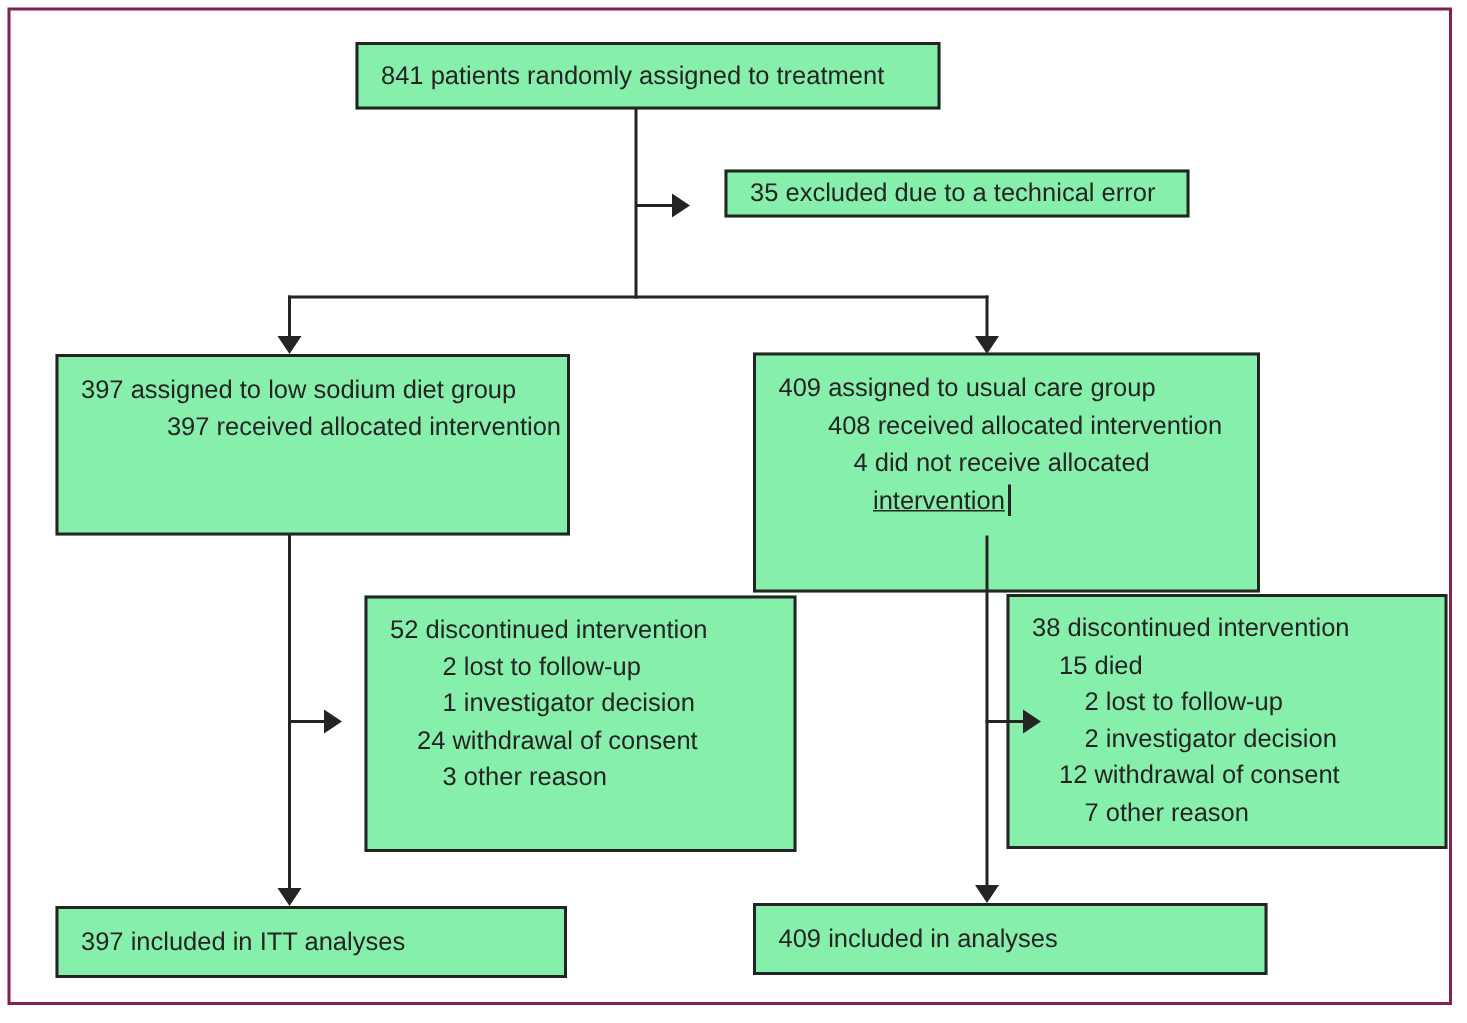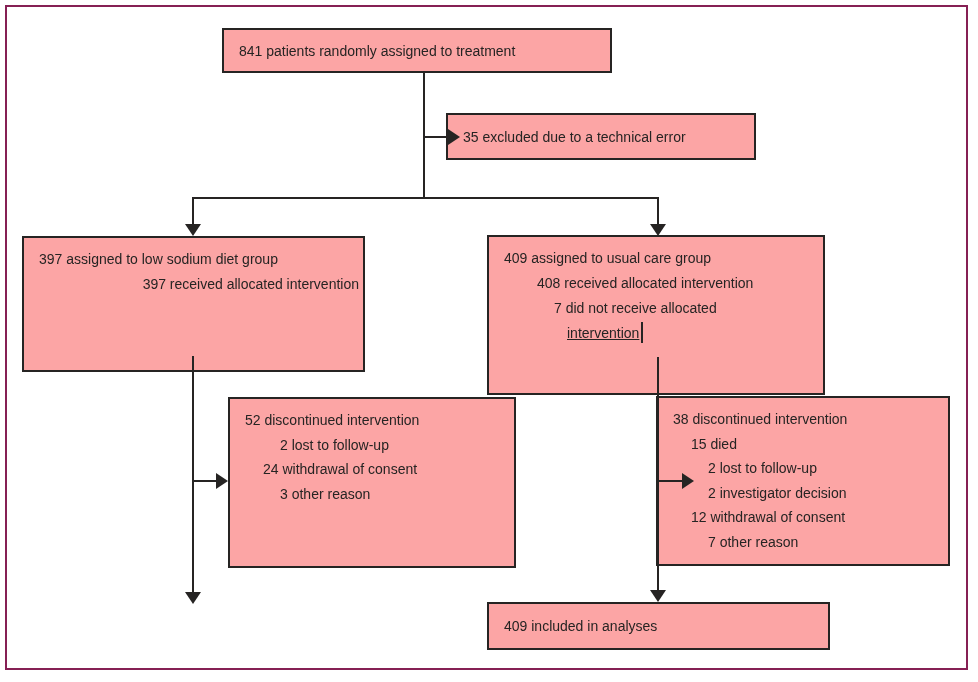--- a/index.html
+++ b/index.html
@@ -1,21 +1,21 @@
 <!DOCTYPE html>
 <html><head>
 <meta charset="utf-8">
 <style>
   html,body{margin:0;padding:0;background:#fff;}
   .canvas{position:relative;width:978px;height:682px;background:#ffffff;
           font-family:"Liberation Sans",sans-serif;color:#262423;overflow:hidden;}
   .frame{position:absolute;left:5px;top:5px;width:963px;height:665px;
          border:2px solid #862054;box-sizing:border-box;}
-  .node{position:absolute;box-sizing:border-box;background:#fca5a5;
-        border:2px solid #262423;font-size:14px;color:#262423;}
+  .node{position:absolute;box-sizing:border-box;background:#86efac;
+        border:2px solid #262423;font-size:17px;color:#262423;margin-left:15px;}
   .single{display:flex;align-items:center;padding-left:15px;}
   .single .t{white-space:nowrap;}
   .multi{padding:9px 4px 0 15px;}
   .line{line-height:24.6px;white-space:nowrap;}
   .group .line{line-height:25px;}
   
   .gl .line[data-ind="1"]{padding-left:29px;text-align:right;}
   .gr .line[data-ind="1"]{padding-left:33px;}
   .gr .line[data-ind="2"]{padding-left:50px;}
   .gr .line[data-ind="3"]{padding-left:63px;text-decoration:underline;}
@@ -35,52 +35,56 @@
 <body>
 
 <div class="canvas">
 
   <div class="frame"></div>
 
   <div class="node single" style="left:222px;top:28px;width:390px;height:45px">
     <div class="t">841 patients randomly assigned to treatment</div>
   </div>
 
-  <div class="node single" style="left:446px;top:113px;width:310px;height:47px">
+  <div class="node single" style="left:468px;top:113px;width:310px;height:32px">
     <div class="t">35 excluded due to a technical error</div>
   </div>
 
-  <div class="node multi group gl" style="left:22px;top:236px;width:343px;height:136px">
+  <div class="node multi group gl" style="left:22px;top:236px;width:343px;height:121px">
     <div class="line" data-ind="0">397 assigned to low sodium diet group</div>
     <div class="line" data-ind="1">397 received allocated intervention</div>
   </div>
 
   <div class="node multi group gr" style="left:487px;top:235px;width:338px;height:160px">
     <div class="line" data-ind="0">409 assigned to usual care group</div>
     <div class="line" data-ind="1">408 received allocated intervention</div>
-    <div class="line" data-ind="2">7 did not receive allocated</div>
+    <div class="line" data-ind="2">4 did not receive allocated</div>
     <div class="line" data-ind="3"><span>intervention</span><span class="caret"></span></div>
   </div>
 
   <div class="node multi disc" style="left:228px;top:397px;width:288px;height:171px">
     <div class="line" data-ind="0">52 discontinued intervention</div>
     <div class="line" data-ind="2">2 lost to follow-up</div>
+    <div class="line" data-ind="2">1 investigator decision</div>
     <div class="line" data-ind="1">24 withdrawal of consent</div>
     <div class="line" data-ind="2">3 other reason</div>
   </div>
 
   <div class="node multi disc" style="left:656px;top:396px;width:294px;height:170px">
     <div class="line" data-ind="0">38 discontinued intervention</div>
     <div class="line" data-ind="1">15 died</div>
     <div class="line" data-ind="2">2 lost to follow-up</div>
     <div class="line" data-ind="2">2 investigator decision</div>
     <div class="line" data-ind="1">12 withdrawal of consent</div>
     <div class="line" data-ind="2">7 other reason</div>
   </div>
 
+  <div class="node single" style="left:22px;top:604px;width:341px;height:48px">
+    <div class="t">397 included in ITT analyses</div>
+  </div>
 
   <div class="node single" style="left:487px;top:602px;width:343px;height:48px">
     <div class="t">409 included in analyses</div>
   </div>
 
   <div class="wire" style="left:423px;top:72px;width:2px;height:127px"></div>
   <div class="wire" style="left:424px;top:136px;width:25px;height:2px"></div>
   <div class="arr-right" style="left:448px;top:129px"></div>
 
   <div class="wire" style="left:192px;top:197px;width:467px;height:2px"></div>

